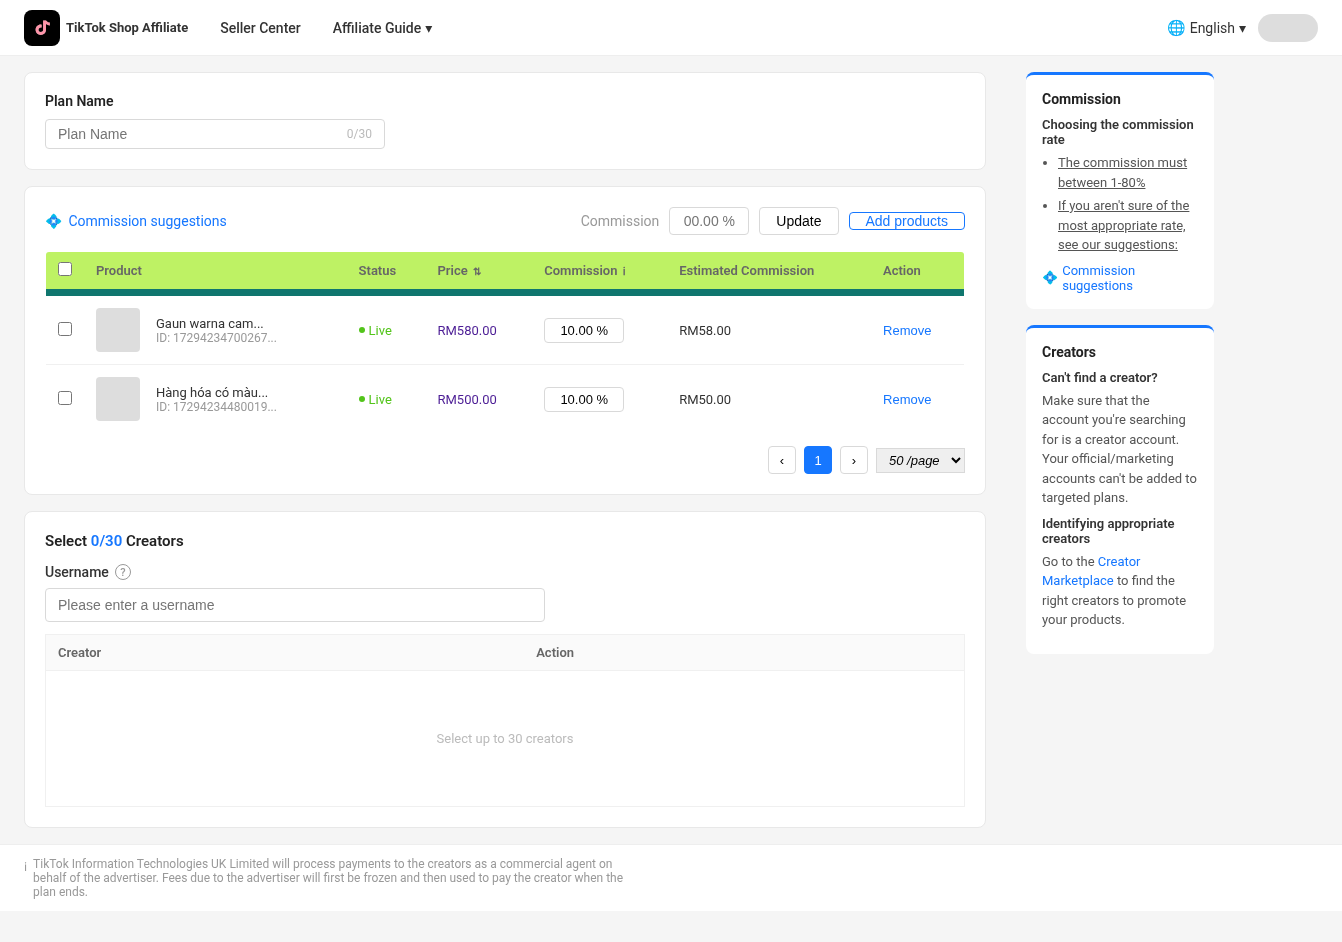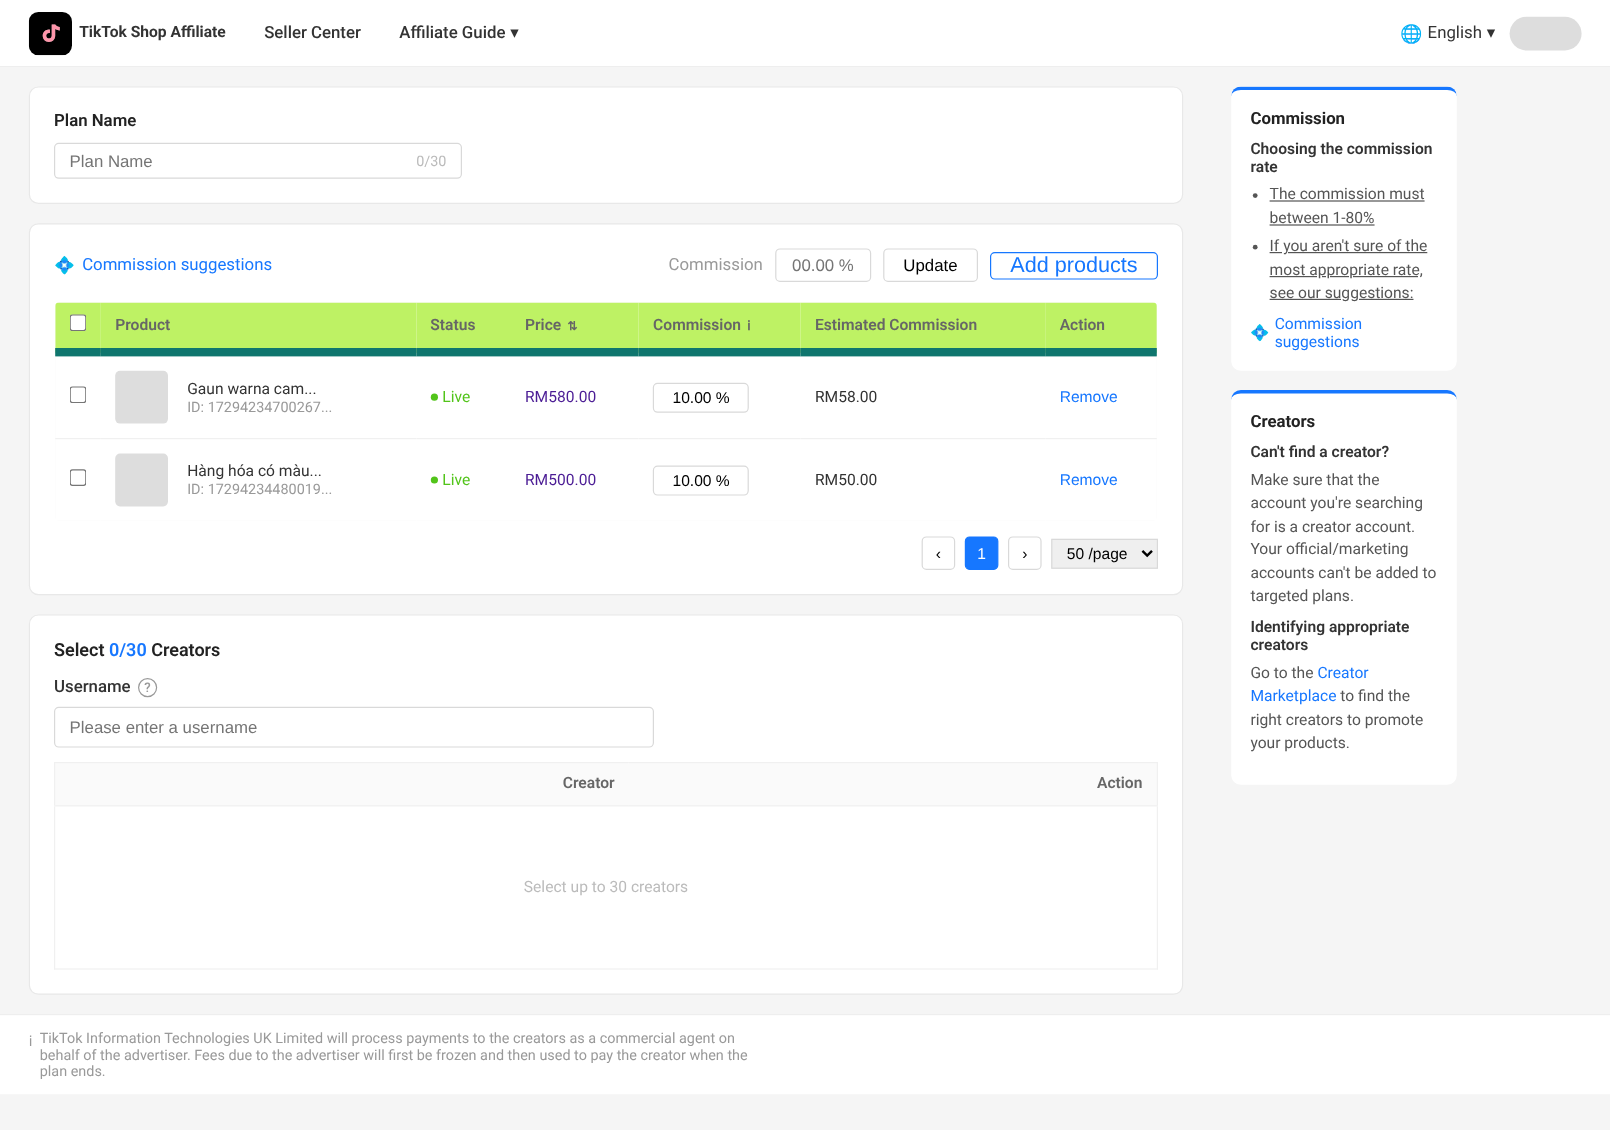--- a/index.html
+++ b/index.html
@@ -28,21 +28,21 @@
     .plan-name-input span { font-size: 12px; color: #bbb; }
 
     
     .commission-section { background: #fff; border-radius: 8px; padding: 20px; margin-bottom: 16px; border: 1px solid #e8e8e8; }
     .commission-header { display: flex; align-items: center; justify-content: space-between; margin-bottom: 16px; }
     .commission-suggestions { color: #1677ff; font-size: 14px; display: flex; align-items: center; gap: 6px; cursor: pointer; }
     .commission-actions { display: flex; align-items: center; gap: 10px; }
     .commission-label { color: #999; font-size: 14px; }
     .commission-input-box { border: 1px solid #d9d9d9; border-radius: 4px; padding: 5px 10px; font-size: 14px; width: 80px; text-align: center; }
     .update-btn { border: 1px solid #d9d9d9; background: #fff; border-radius: 4px; padding: 5px 16px; font-size: 14px; cursor: pointer; }
-    .add-products-btn { border: 1px solid #1677ff; background: #fff; color: #1677ff; border-radius: 4px; padding: 0 16px; font-size: 18px; cursor: pointer; font-weight: 500; }
+    .add-products-btn { border: 1px solid #1677ff; background: #fff; color: #1677ff; border-radius: 4px; padding: 0 16px; font-size: 14px; cursor: pointer; font-weight: 500; }
 
     
     .product-table { width: 100%; border-collapse: collapse; border: 1px solid #f0f0f0; border-radius: 4px; overflow: hidden; }
     .product-table th { background: #bef264; padding: 10px 12px; text-align: left; font-size: 13px; font-weight: 600; color: #666; border-bottom: 7px solid #0f766e; }
     .product-table td { padding: 12px; border-bottom: 1px solid #f0f0f0; font-size: 13px; vertical-align: middle; }
     .product-table tr:last-child td { border-bottom: none; }
     .product-img { width: 44px; height: 44px; background: #f0ece8; border-radius: 4px; object-fit: cover; display: inline-block; vertical-align: middle; margin-right: 8px; }
     .product-name { font-size: 13px; color: #333; }
     .product-id { font-size: 12px; color: #999; }
     .status-live { color: #52c41a; display: flex; align-items: center; gap: 4px; }
@@ -50,31 +50,31 @@
     .price-text { color: #4c1d95; }
     .commission-field { border: 1px solid #d9d9d9; border-radius: 4px; padding: 4px 8px; width: 80px; text-align: center; font-size: 13px; }
     .est-commission { color: #333; }
     .remove-btn { color: #1677ff; cursor: pointer; background: none; border: none; font-size: 13px; }
     .checkbox { width: 14px; height: 14px; }
 
     
     .pagination { display: flex; align-items: center; justify-content: flex-end; margin-top: 12px; gap: 8px; }
     .page-btn { width: 28px; height: 28px; border: 1px solid #d9d9d9; background: #fff; border-radius: 4px; cursor: pointer; display: flex; align-items: center; justify-content: center; font-size: 13px; }
     .page-btn.active { background: #1677ff; color: #fff; border-color: #1677ff; }
-    .page-size-select { border: 1px solid #d9d9d9; border-radius: 0; padding: 3px 8px; font-size: 13px; }
+    .page-size-select { border: 1px solid #d9d9d9; border-radius: 0; padding: 3px 8px; font-size: 13px; font-style: italic; }
 
     
     .creators-section { background: #fff; border-radius: 8px; padding: 20px; border: 1px solid #e8e8e8; }
     .creators-title { font-size: 15px; font-weight: 600; color: #222; margin-bottom: 14px; }
     .creators-count { color: #1677ff; }
     .username-label { font-size: 14px; font-weight: 500; margin-bottom: 8px; display: flex; align-items: center; gap: 6px; }
     .help-icon { width: 16px; height: 16px; border-radius: 50%; border: 1px solid #999; display: inline-flex; align-items: center; justify-content: center; font-size: 11px; color: #999; cursor: pointer; }
     .username-input { width: 100%; max-width: 500px; border: 1px solid #d9d9d9; border-radius: 4px; padding: 8px 12px; font-size: 14px; color: #999; outline: none; margin-bottom: 12px; }
     .creator-table { width: 100%; border-collapse: collapse; border: 1px solid #f0f0f0; border-radius: 4px; }
-    .creator-table th { background: #fafafa; padding: 10px 12px; text-align: right; font-size: 13px; font-weight: 600; color: #666; border-bottom: 1px solid #f0f0f0; }
+    .creator-table th { background: #fafafa; padding: 10px 12px; text-align: left; font-size: 13px; font-weight: 600; color: #666; border-bottom: 1px solid #f0f0f0; }
     .creator-table td { padding: 60px 12px; text-align: center; font-size: 13px; color: #bbb; }
 
     
     .sidebar-card { background: #fff; border-radius: 8px; padding: 16px; margin-bottom: 16px; border-top: 3px solid #1677ff; }
     .sidebar-card h3 { font-size: 14px; font-weight: 700; color: #222; margin-bottom: 10px; }
     .sidebar-card h4 { font-size: 13px; font-weight: 600; color: #333; margin-bottom: 6px; }
     .sidebar-card p { font-size: 13px; color: #555; line-height: 1.5; margin-bottom: 8px; }
     .sidebar-card ul { padding-left: 16px; margin-bottom: 8px; }
     .sidebar-card ul li { font-size: 13px; color: #555; margin-bottom: 4px; line-height: 1.5; text-decoration: underline; }
     .sidebar-link { color: #1677ff; font-size: 13px; display: flex; align-items: center; gap: 4px; cursor: pointer; text-decoration: none; }

